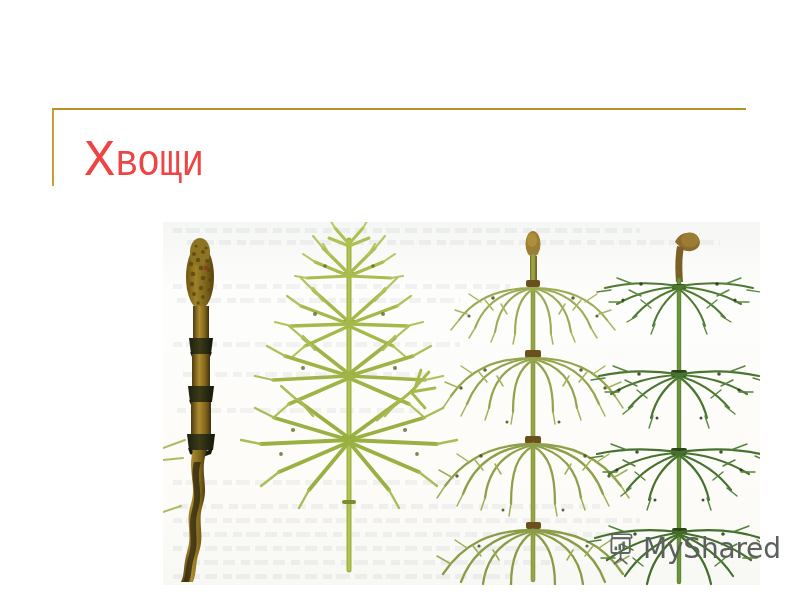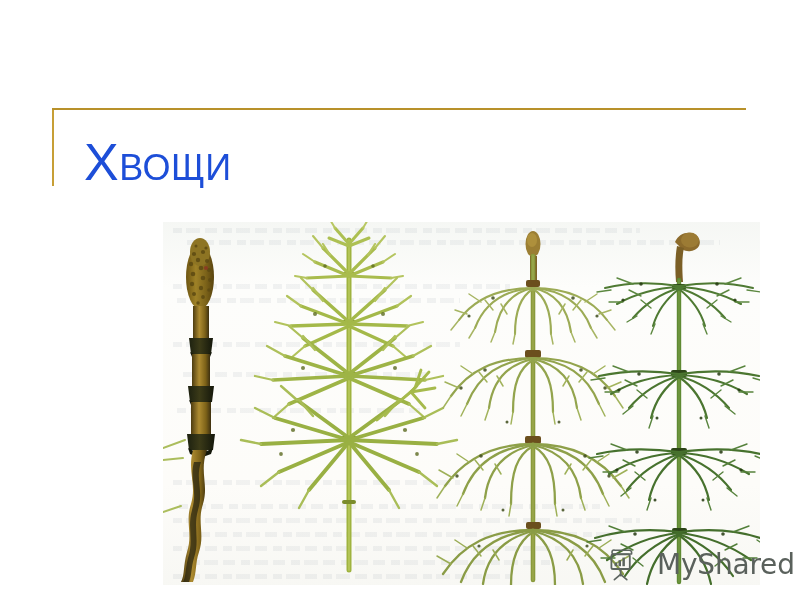--- a/index.html
+++ b/index.html
@@ -37,24 +37,24 @@
     width: 2px;
     height: 76px;
     background: #c79f36;
   }
 
   
   .title {
     position: absolute;
     left: 84px;
     top: 136px;
-    font-family: Liberation Sans, sans-serif;
+    font-family: Liberation Mono, monospace;
     font-size: 52px;
     line-height: 1;
-    color: #1d4ed8;
+    color: #ef4444;
     font-variant: small-caps;
     letter-spacing: 0.5px;
     white-space: nowrap;
   }
 
   
   .illustration {
     position: absolute;
     left: 163px;
     top: 222px;
@@ -89,24 +89,24 @@
     position: absolute;
     inset: 0;
     width: 100%;
     height: 100%;
   }
 
   
   .watermark {
     position: absolute;
     left: 607px;
-    top: 549px;
+    top: 533px;
     display: flex;
     align-items: center;
-    gap: 20px;
+    gap: 6px;
     color: #5d6560;
   }
   .watermark .wm-text {
     font-family: "DejaVu Sans", "Liberation Sans", sans-serif;
     font-size: 28px;
     letter-spacing: -0.2px;
     color: #5a615c;
     line-height: 1;
   }
 </style>

